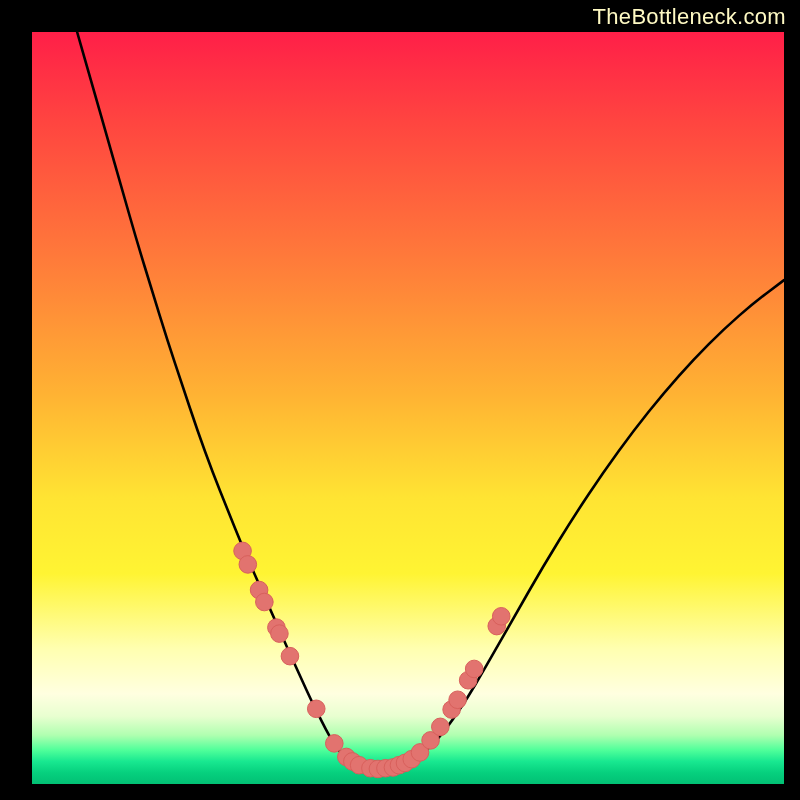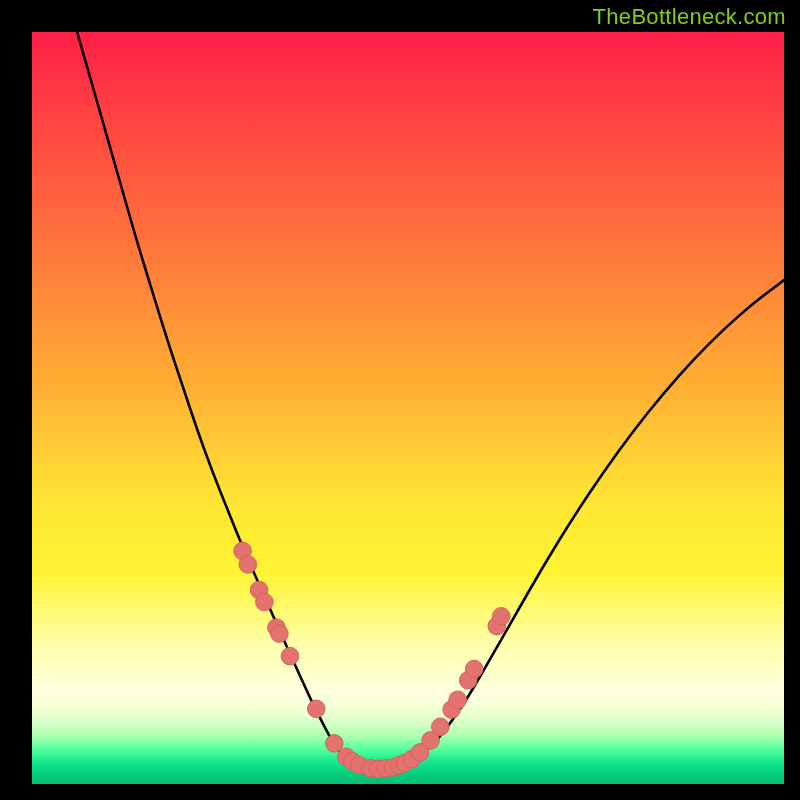--- a/index.html
+++ b/index.html
@@ -40,21 +40,21 @@
       #4fff9a 95.5%,
       #18e890 97%,
       #06d07e 98.5%,
       #02c074 100%
     );
   }
   .watermark {
     position: absolute;
     top: 4px;
     right: 14px;
-    color: #84cc16;
+    color: #fef9c3;
     font-size: 22px;
     letter-spacing: 0.3px;
     font-weight: 500;
     user-select: none;
   }
   svg.curve {
     position: absolute;
     left: 0;
     top: 0;
     width: 752px;

